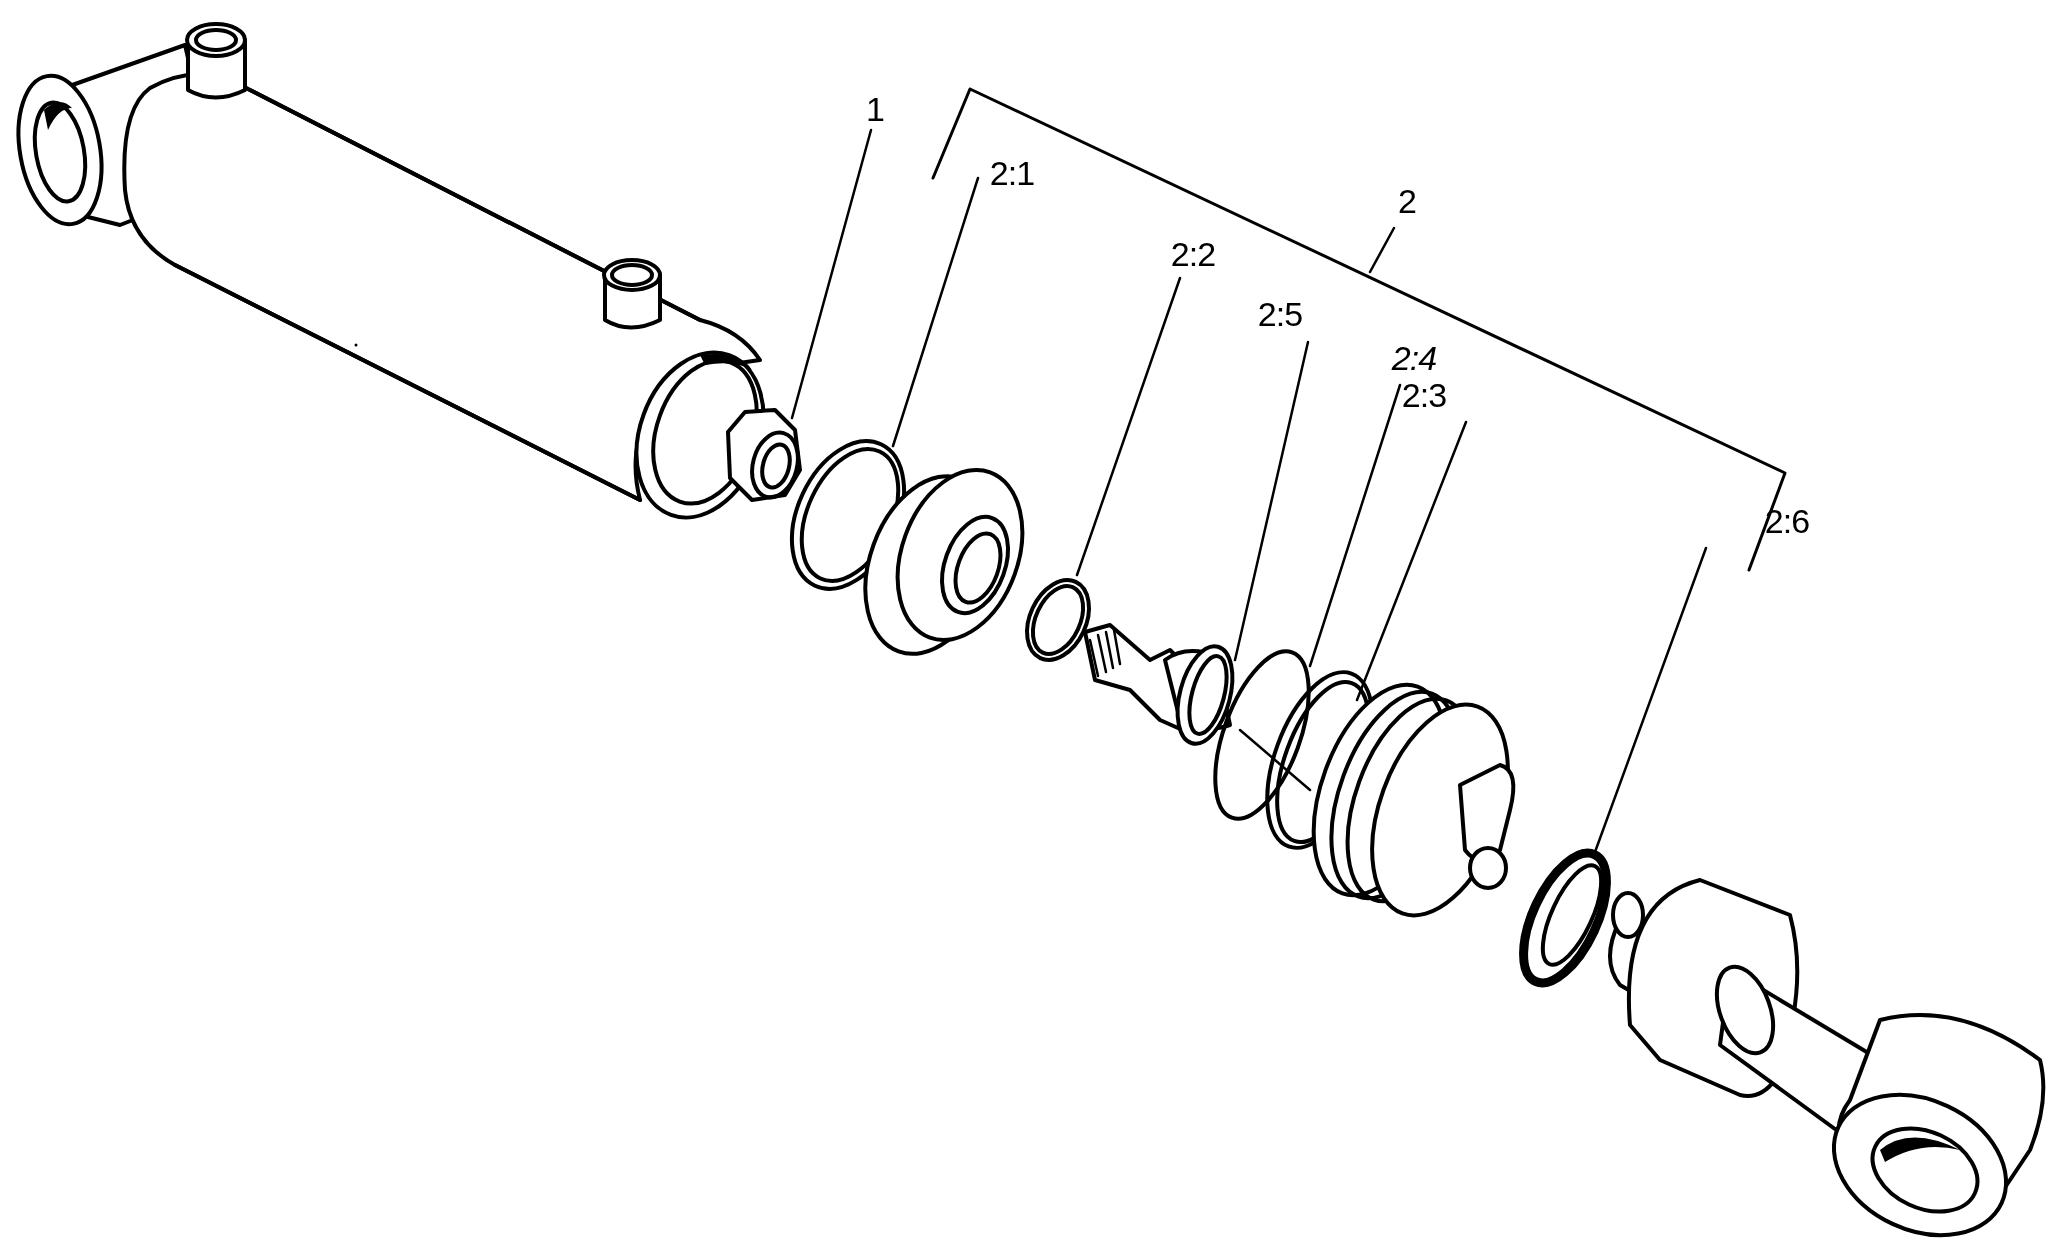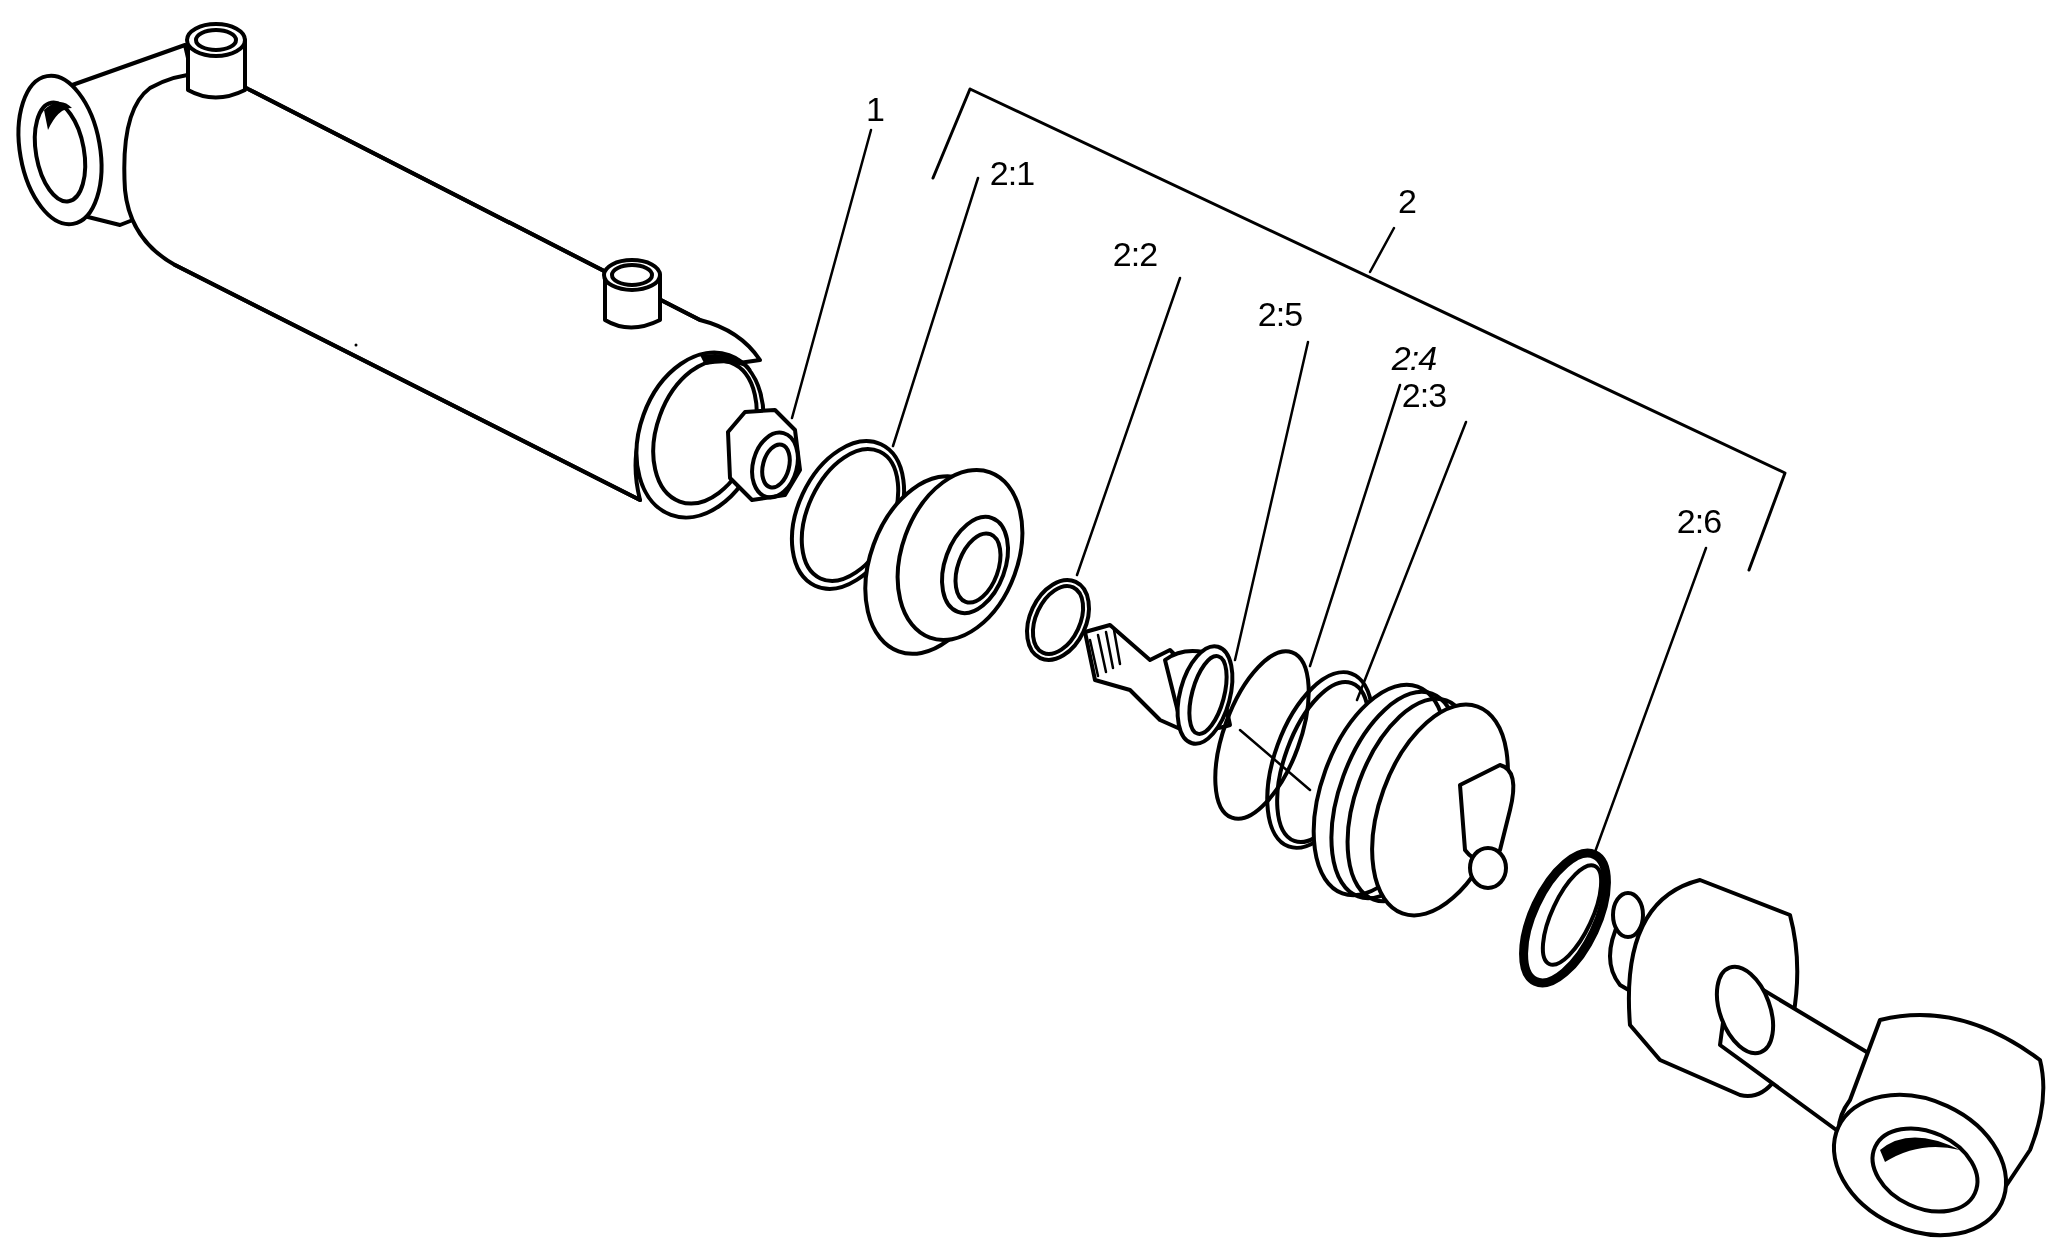--- a/index.html
+++ b/index.html
@@ -125,18 +125,18 @@
     </g>
 
     <polyline class="stroke" style="stroke-width:3" points="933,178 970,89 1785,473 1749,570"></polyline>
 
     <circle cx="356" cy="345" r="1.5" fill="#000"></circle>
   </svg>
 
   <div class="lbl" style="left:875px;top:109px;">1</div>
   <div class="lbl" style="left:1407px;top:201px;">2</div>
   <div class="lbl" style="left:1012px;top:156px;margin-top:17px;">2:1</div>
-  <div class="lbl" style="left:1135px;top:254px;">2:2</div>
+  <div class="lbl" style="left:1193px;top:254px;">2:2</div>
   <div class="lbl" style="left:1424px;top:395px;">2:3</div>
   <div class="lbl" style="left:1414px;top:358px;font-style:italic;">2:4</div>
   <div class="lbl" style="left:1280px;top:314px;">2:5</div>
-  <div class="lbl" style="left:1699px;top:521px;">2:6</div>
+  <div class="lbl" style="left:1787px;top:521px;">2:6</div>
 </div>
 
 </body></html>

